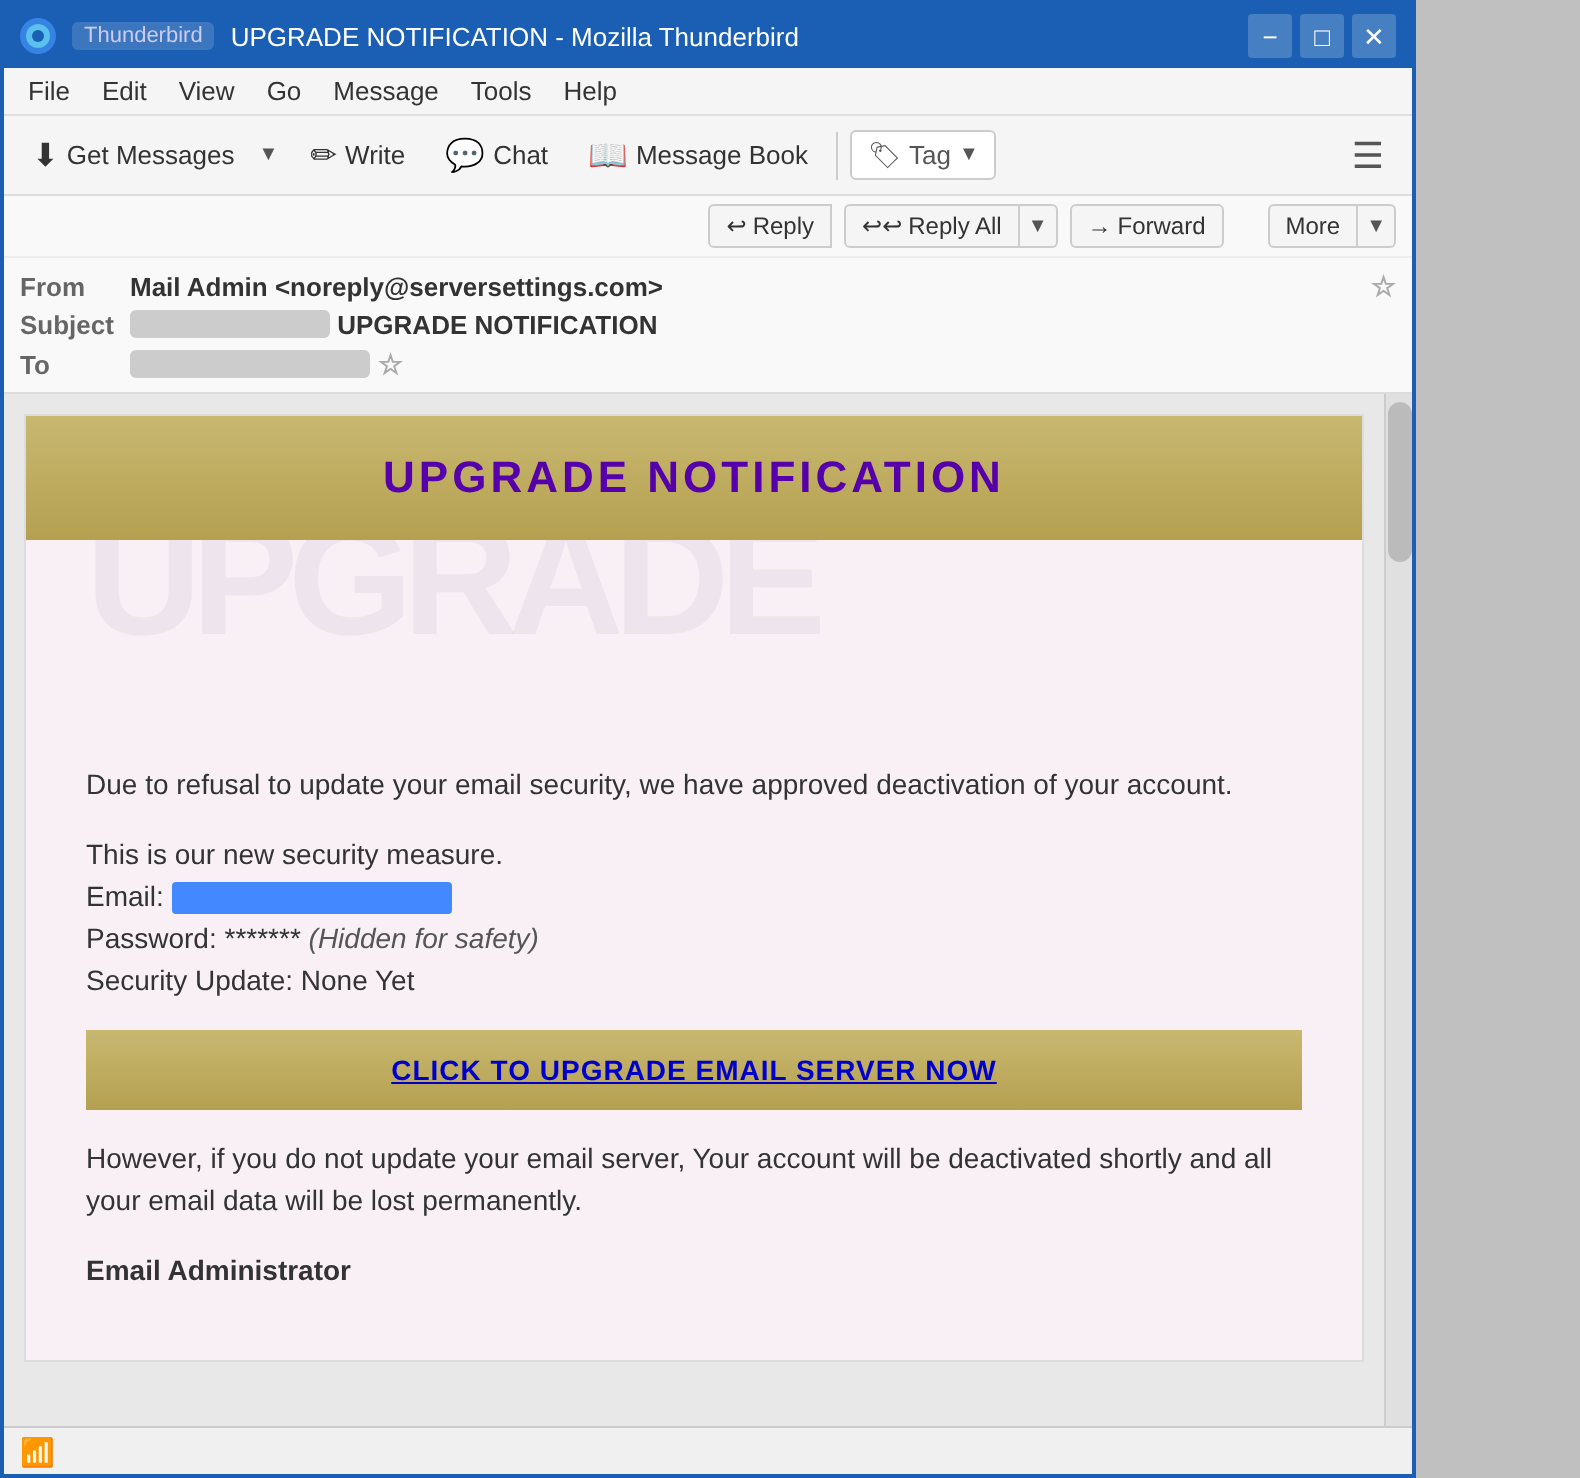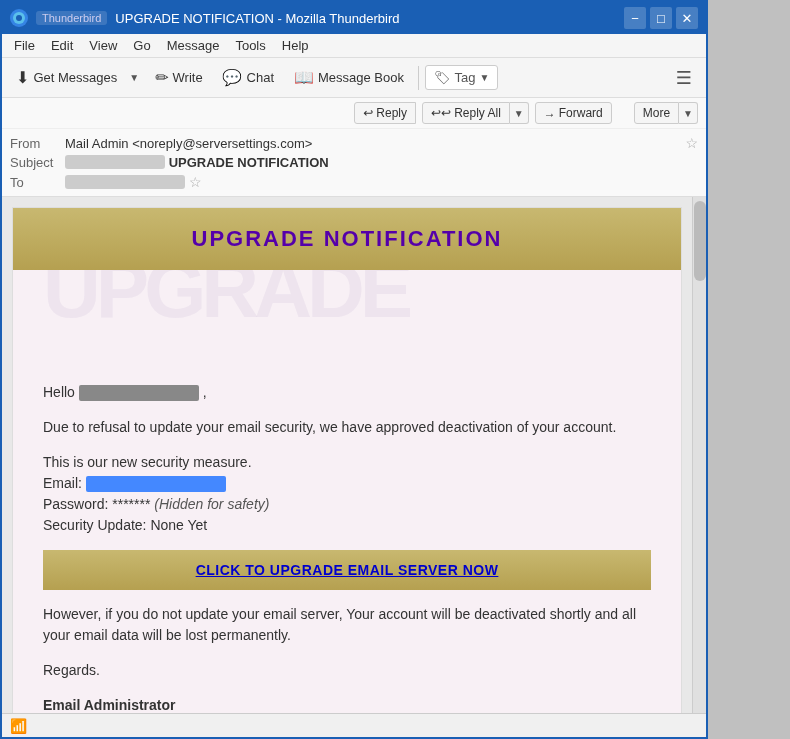--- a/index.html
+++ b/index.html
@@ -203,20 +203,21 @@
     }
     .action-btn-left {
       border-radius: 3px 0 0 3px;
     }
     .action-group {
       display: flex;
     }
 
     .email-fields {
       padding: 4px 8px;
+      font-weight: bold;
     }
     .email-field-row {
       display: flex;
       align-items: center;
       padding: 2px 0;
       font-size: 13px;
     }
     .field-label {
       color: #666;
       width: 55px;
@@ -496,25 +497,20 @@
     <div class="email-scroll-area">
       <div class="email-body">
 
         <div class="email-body-header">
           <div class="email-body-header-text">UPGRADE  NOTIFICATION</div>
         </div>
 
         <div class="email-body-content">
           <div class="watermark">UPGRADE</div>
 
-          <p class="email-para">
-            <span>Hello</span>
-            <span class="blurred-name">&nbsp;&nbsp;&nbsp;&nbsp;&nbsp;&nbsp;&nbsp;&nbsp;&nbsp;&nbsp;&nbsp;&nbsp;</span>
-            <span>,</span>
-          </p>
 
           <p class="email-para">Due to refusal to update your email security, we have approved deactivation of your account.</p>
 
           <div class="email-para">
             <div>This is our new security measure.</div>
             <div>
               <span>Email:</span>
               <span class="blurred-email">&nbsp;&nbsp;&nbsp;&nbsp;&nbsp;&nbsp;&nbsp;&nbsp;&nbsp;&nbsp;&nbsp;&nbsp;&nbsp;&nbsp;&nbsp;</span>
             </div>
             <div>
@@ -526,21 +522,20 @@
             </div>
             <div>Security Update: None Yet</div>
           </div>
 
           <div class="upgrade-btn-row">
             <span class="upgrade-link">CLICK TO UPGRADE EMAIL SERVER NOW</span>
           </div>
 
           <p class="email-para">However, if you do not update your email server, Your account will be deactivated shortly and all your email data will be lost permanently.</p>
 
-          <p class="email-para">Regards.</p>
           <p class="email-para">
             <strong>Email Administrator</strong>
           </p>
 
         </div>
       </div>
     </div>
 
     <div class="scrollbar-track">
       <div class="scrollbar-thumb"></div>

